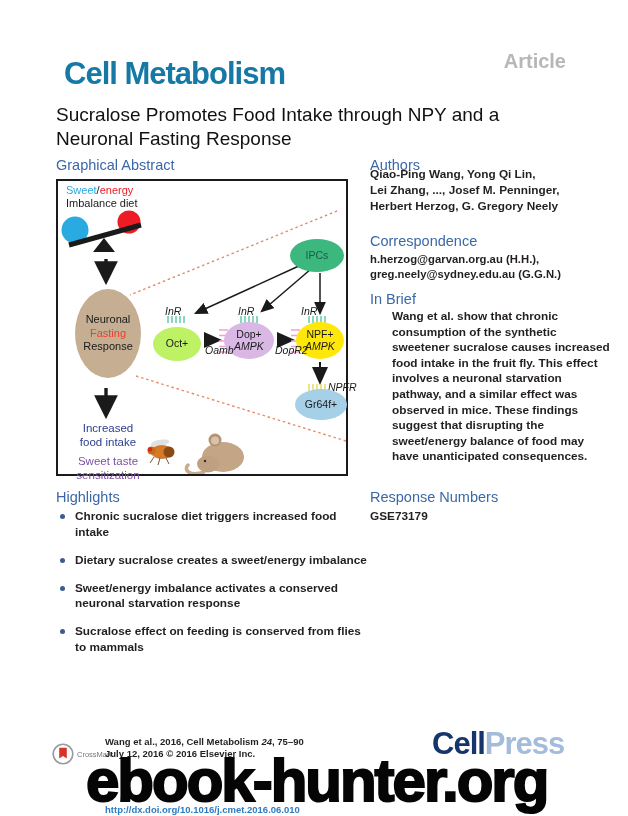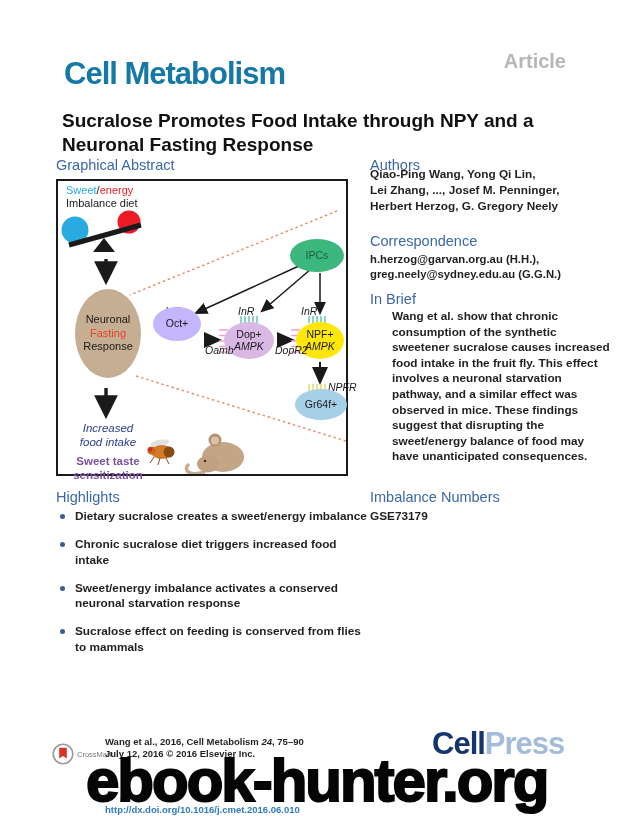--- a/index.html
+++ b/index.html
@@ -2,21 +2,21 @@
 <html><head>
 <meta charset="utf-8">
 <style>
   html,body{margin:0;padding:0;background:#ffffff;}
   .page{position:relative;width:628px;height:816px;background:#fff;overflow:hidden;
         font-family:"Liberation Sans", sans-serif;color:#231f20;}
   .abs{position:absolute;}
 
   .article-label{top:50px;right:62px;font-size:20px;font-weight:bold;color:#b7b7b7;}
   .journal-logo{top:56px;left:64px;font-size:31px;font-weight:bold;color:#1578a5;letter-spacing:-1px;}
-  .title{top:99px;left:52px;width:516px;font-size:19px;line-height:23.5px;font-weight:bold;color:#111;margin:10px;}
+  .title{top:99px;left:52px;width:516px;font-size:19px;line-height:23.5px;font-weight:normal;color:#111;margin:4px;}
 
   .section-heading{font-size:14.5px;color:#3a68a8;}
 
   
   .ga-heading{top:157px;left:56px;}
   .ga-box{top:179px;left:56px;width:288px;height:293px;border:2px solid #1a1a1a;background:#fff;}
   .ga-box .lbl{position:absolute;font-size:11px;line-height:13px;}
   .sweet-line{top:3px;left:8px;}
   .imbalance{top:16px;left:8px;color:#1a1a1a;}
   .node{position:absolute;border-radius:50%;display:flex;flex-direction:column;align-items:center;
@@ -143,43 +143,43 @@
       <span style="color:#e8412f">Fasting</span>
       <span>Response</span>
     </div>
 
     <div class="node" style="left:232px;top:58px;width:54px;height:33px;background:#3cb87e;color:#175e45;">IPCs</div>
 
     <div class="gene" style="left:107px;top:124px;">InR</div>
     <div class="gene" style="left:180px;top:124px;">InR</div>
     <div class="gene" style="left:243px;top:124px;">InR</div>
 
-    <div class="node" style="left:95px;top:126px;width:48px;height:34px;background:#c4b5fd;">Oct+</div>
+    <div class="node" style="left:95px;top:146px;width:48px;height:34px;background:#bef264;">Oct+</div>
 
     <div class="node" style="left:166px;top:141px;width:50px;height:37px;background:#d9b8e6;">
       <span>Dop+</span>
       <span class="it">AMPK</span>
     </div>
 
     <div class="node" style="left:238px;top:141px;width:48px;height:37px;background:#ffe70a;">
       <span>NPF+</span>
       <span class="it">AMPK</span>
     </div>
 
     <div class="gene" style="left:147px;top:163px;">Oamb</div>
     <div class="gene" style="left:217px;top:163px;">DopR2</div>
     <div class="gene" style="left:270px;top:200px;">NPFR</div>
 
     <div class="node" style="left:237px;top:208px;width:52px;height:31px;background:#a6cfe8;">Gr64f+</div>
 
-    <div class="outcome" style="left:6px;top:241px;width:88px;color:#2b3e90;font-style:italic;">
+    <div class="outcome" style="left:6px;top:241px;width:88px;color:#2b3e90;">
       <div>Increased</div>
       <div>food intake</div>
     </div>
-    <div class="outcome" style="left:2px;top:274px;width:96px;color:#7c51a1;font-weight:bold;">
+    <div class="outcome" style="left:2px;top:274px;width:96px;color:#7c51a1;">
       <div>Sweet taste</div>
       <div>sensitization</div>
     </div>
   </div>
 
   <div class="abs section-heading authors-h">Authors</div>
   <div class="abs authors-t">
     <div>Qiao-Ping Wang, Yong Qi Lin,</div>
     <div>Lei Zhang, ..., Josef M. Penninger,</div>
     <div>Herbert Herzog, G. Gregory Neely</div>
@@ -191,37 +191,37 @@
     <div>greg.neely@sydney.edu.au (G.G.N.)</div>
   </div>
 
   <div class="abs section-heading brief-h">In Brief</div>
   <div class="abs brief-t">Wang et al. show that chronic consumption of the synthetic sweetener sucralose causes increased food intake in the fruit fly. This effect involves a neuronal starvation pathway, and a similar effect was observed in mice. These findings suggest that disrupting the sweet/energy balance of food may have unanticipated consequences.</div>
 
   <div class="abs section-heading hl-h">Highlights</div>
   <div class="abs hl-list">
     <div class="hl-item">
         <span class="hl-dot"></span>
+        <span>Chronic sucralose diet triggers increased food intake</span>
+      </div>
+    <div class="hl-item">
+        <span class="hl-dot"></span>
         <span>Dietary sucralose creates a sweet/energy imbalance</span>
       </div>
     <div class="hl-item">
         <span class="hl-dot"></span>
-        <span>Chronic sucralose diet triggers increased food intake</span>
-      </div>
-    <div class="hl-item">
-        <span class="hl-dot"></span>
         <span>Sweet/energy imbalance activates a conserved neuronal starvation response</span>
       </div>
     <div class="hl-item">
         <span class="hl-dot"></span>
         <span>Sucralose effect on feeding is conserved from flies to mammals</span>
       </div>
   </div>
 
-  <div class="abs section-heading acc-h">Imbalance Numbers</div>
+  <div class="abs section-heading acc-h">Response Numbers</div>
   <div class="abs acc-v">GSE73179</div>
 
   <div class="abs crossmark">
     <svg width="22" height="22" viewBox="0 0 22 22">
       <circle cx="11" cy="11" r="9.8" fill="#ffffff" stroke="#9a9a9a" stroke-width="1.6"></circle>
       <path d="M7.2,4.8 h7.6 v10.8 l-3.8,-2.6 l-3.8,2.6 z" fill="#d93226"></path>
     </svg>
     <span class="crossmark-label">CrossMark</span>
   </div>
 

